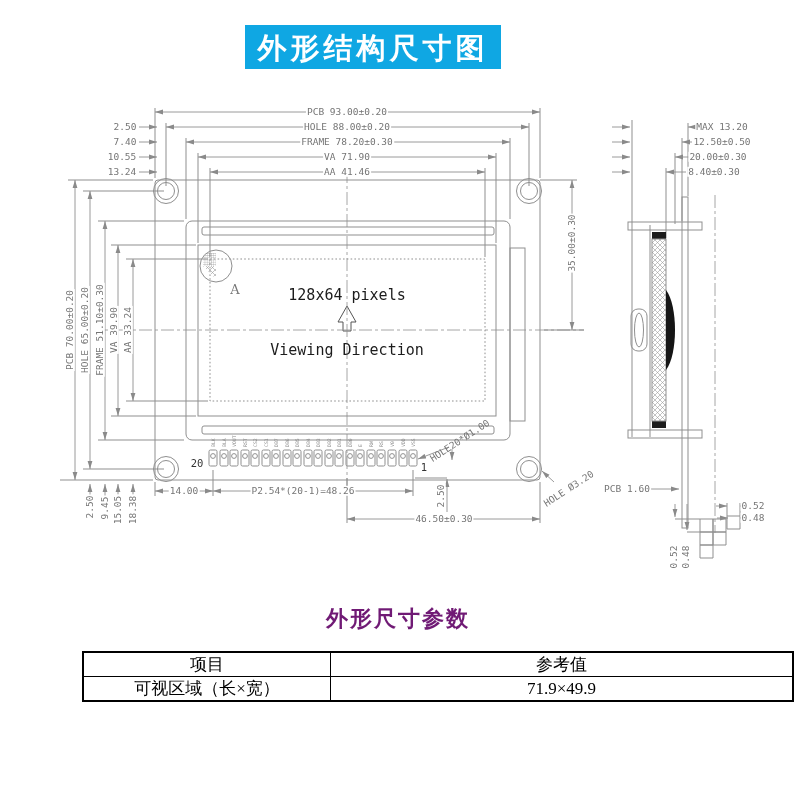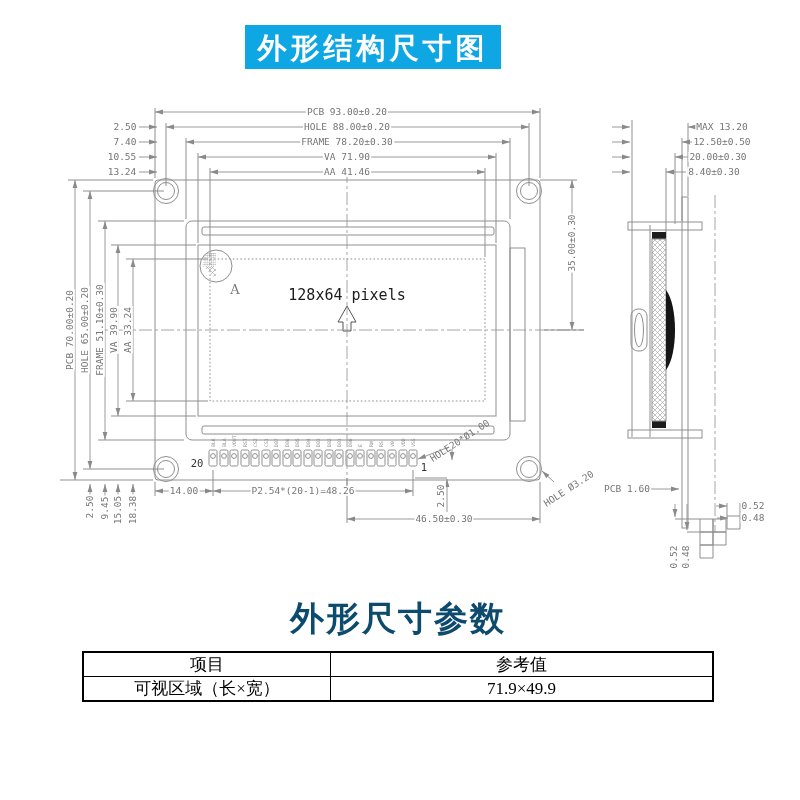--- a/index.html
+++ b/index.html
@@ -18,22 +18,22 @@
   .dot{stroke-dasharray:1.6 2.2;}
   .pt{fill:#8a8a8a;stroke:none;font:4.8px "DejaVu Sans Mono",monospace;}
   .lb{position:absolute;transform:translate(-50%,-50%);font:9.5px "DejaVu Sans Mono",monospace;
       color:#757575;background:#fff;padding:0 1px;white-space:nowrap;line-height:1.1;}
   .rot{transform:translate(-50%,-50%) rotate(-90deg);}
   .d33{transform:translate(-50%,-50%) rotate(-33deg);background:transparent;}
   .big{font-size:15px;color:#1c1c1c;background:transparent;font-family:"DejaVu Sans Mono",monospace;}
   .npin{font-size:10.5px;color:#333;background:transparent;text-align:center;}
   .lbA{font:13px "DejaVu Serif",serif;color:#777;background:transparent;}
   .sect-title{position:absolute;left:398px;top:619px;transform:translate(-50%,-50%);
-      font-size:34px;font-weight:bold;color:#0c4a6e;letter-spacing:2px;white-space:nowrap;}
-  table.spec{position:absolute;left:82px;top:651px;width:632px;border-collapse:collapse;
+      font-size:22px;font-weight:bold;color:#701a75;letter-spacing:2px;white-space:nowrap;}
+  table.spec{position:absolute;left:82px;top:651px;width:712px;border-collapse:collapse;
       border:2px solid #000;font-family:"Liberation Serif",serif;font-size:17px;color:#000;}
   table.spec td,table.spec th{border:1px solid #000;height:22px;padding:0 4px;text-align:center;
       font-weight:normal;}
   table.spec td:first-child,table.spec th:first-child{width:238px;}
 </style>
 </head>
 <body>
 
 <div class="page">
 
@@ -241,20 +241,21 @@
   <div class="lb" style="left:184px;top:491px">14.00</div>
   <div class="lb" style="left:303px;top:491px">P2.54*(20-1)=48.26</div>
   <div class="lb rot" style="left:441px;top:496px">2.50</div>
   <div class="lb" style="left:444px;top:519px">46.50±0.30</div>
   <div class="lb rot" style="left:572px;top:243px">35.00±0.30</div>
   <div class="lb d33" style="left:569px;top:489px">HOLE Ø3.20</div>
   <div class="lb d33" style="left:460px;top:441px">HOLE20*Ø1.00</div>
   <div class="lb npin" style="left:197px;top:464px">20</div>
   <div class="lb npin" style="left:424px;top:468px">1</div>
   <div class="lb big" style="left:347px;top:295px">128x64 pixels</div>
+  <div class="lb big" style="left:347px;top:350px">Viewing Direction</div>
   <div class="lb lbA" style="left:235px;top:289px">A</div>
   <div class="lb" style="left:722px;top:127px">MAX 13.20</div>
   <div class="lb" style="left:722px;top:142px">12.50±0.50</div>
   <div class="lb" style="left:718px;top:157px">20.00±0.30</div>
   <div class="lb" style="left:714px;top:172px">8.40±0.30</div>
   <div class="lb" style="left:627px;top:489px">PCB 1.60</div>
   <div class="lb" style="left:753px;top:506px">0.52</div>
   <div class="lb" style="left:753px;top:518px">0.48</div>
   <div class="lb rot" style="left:674px;top:557px">0.52</div>
   <div class="lb rot" style="left:686px;top:557px">0.48</div>

